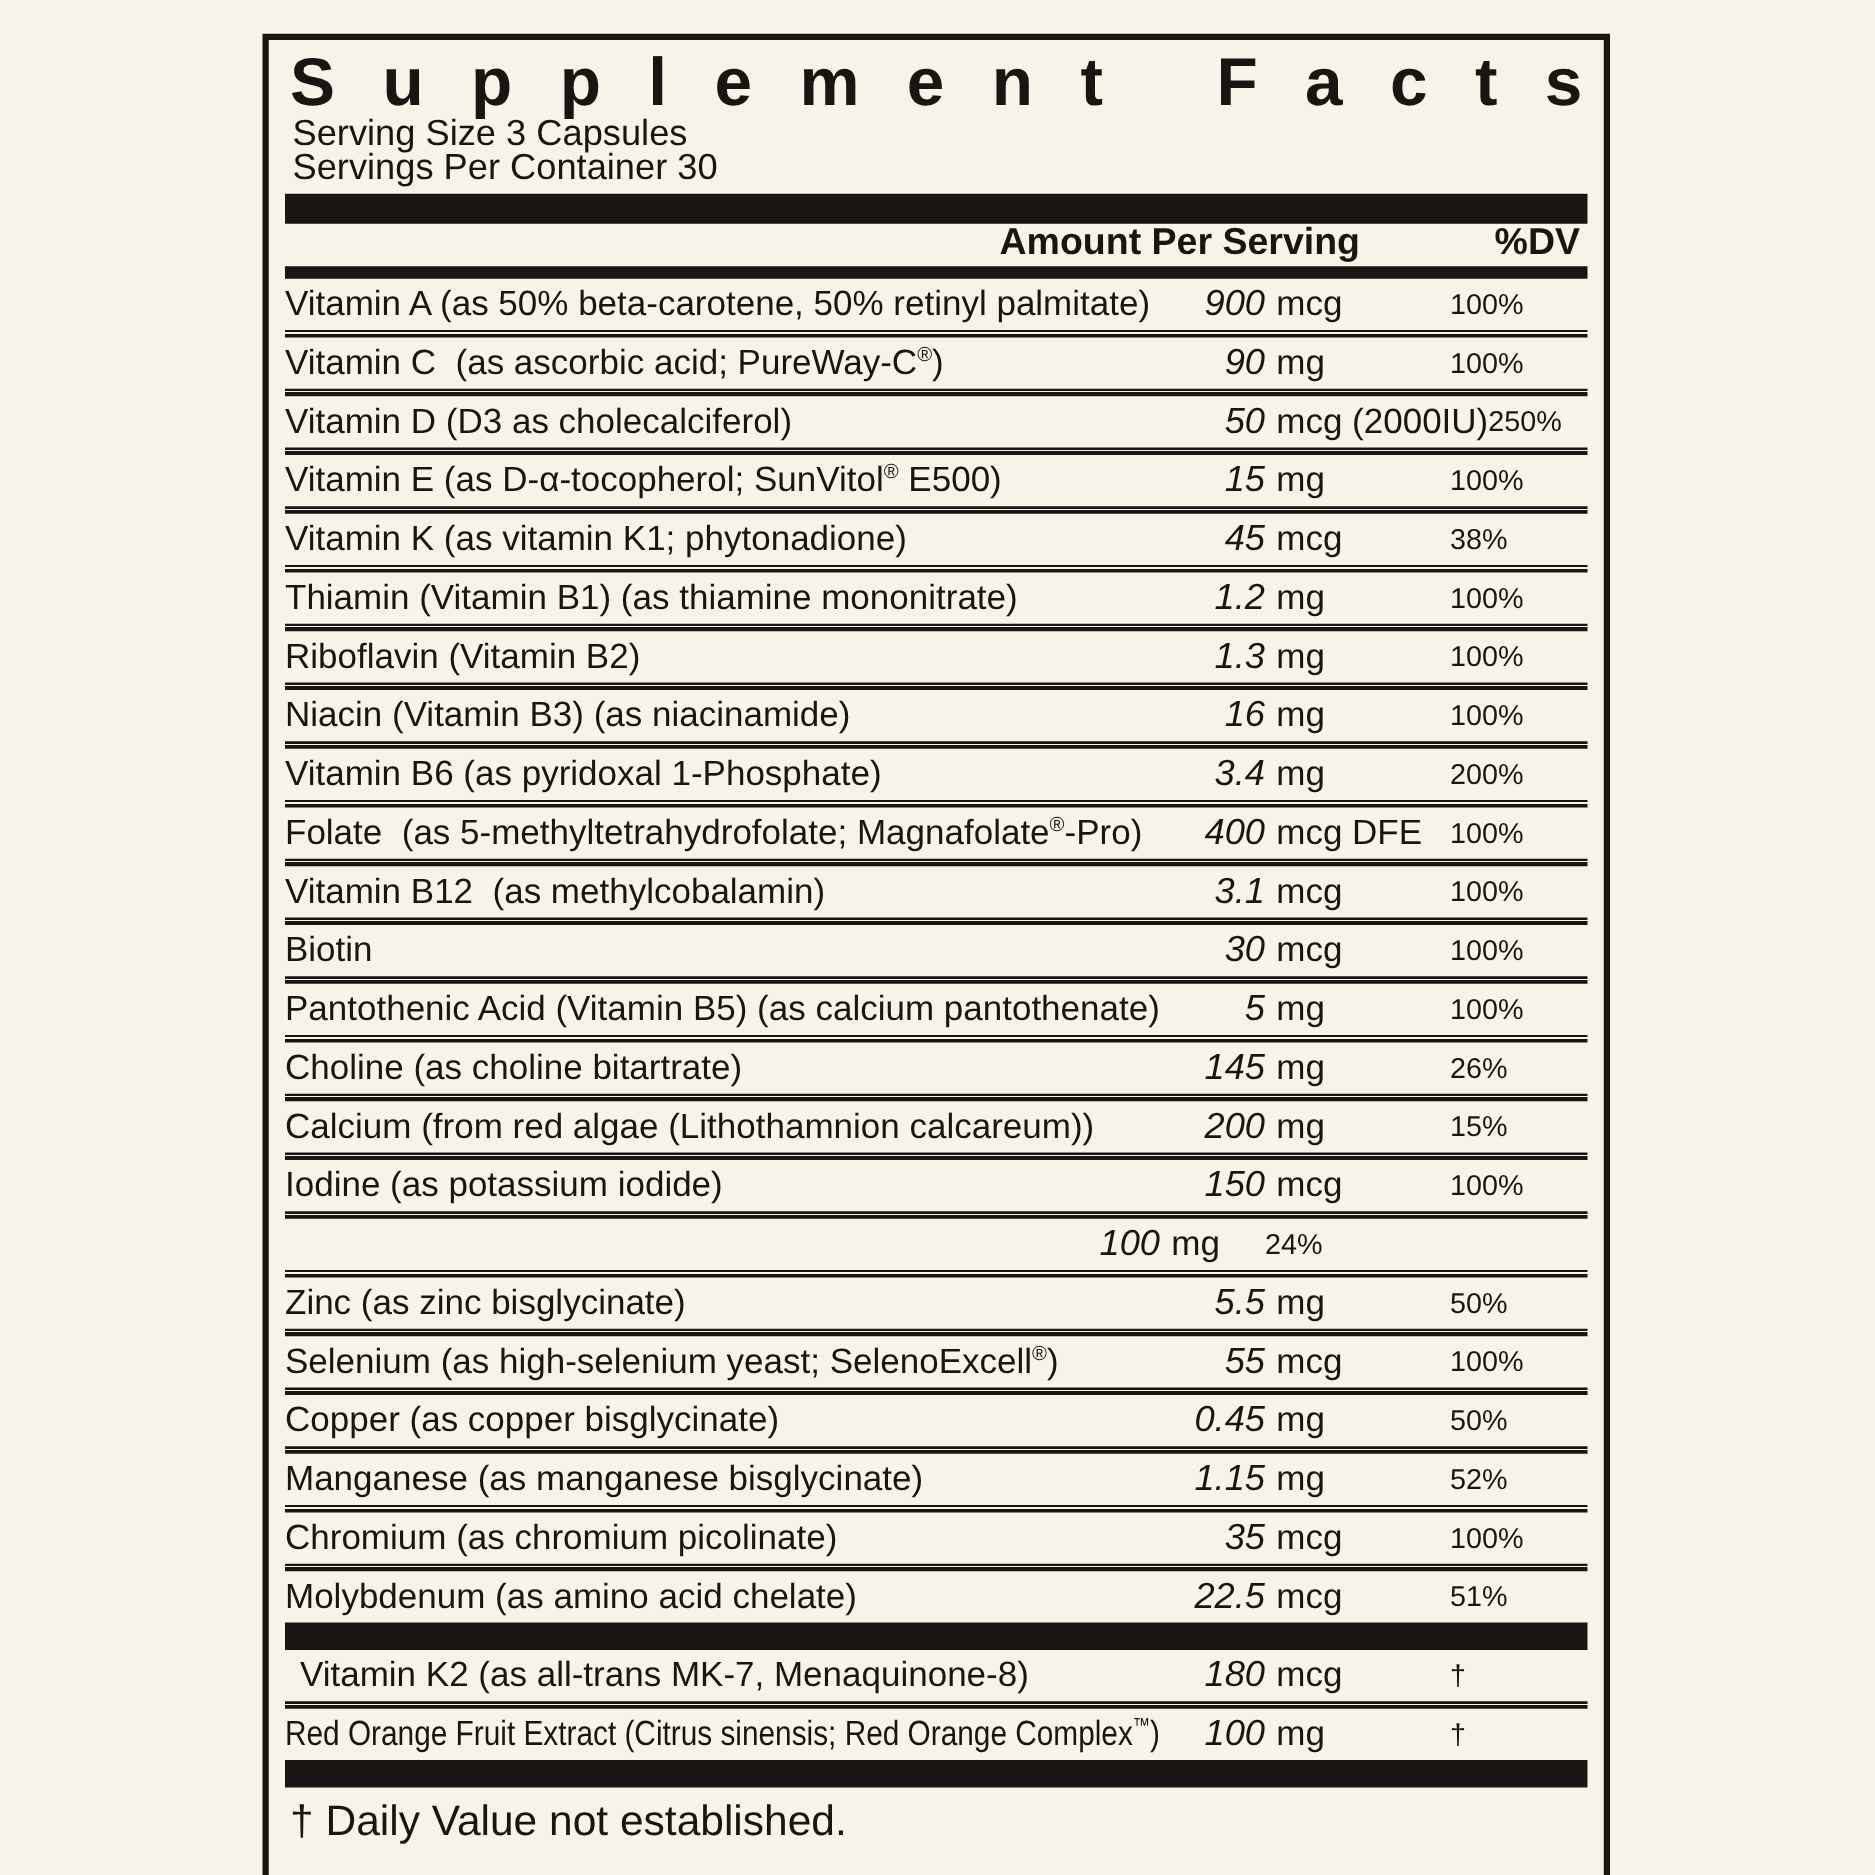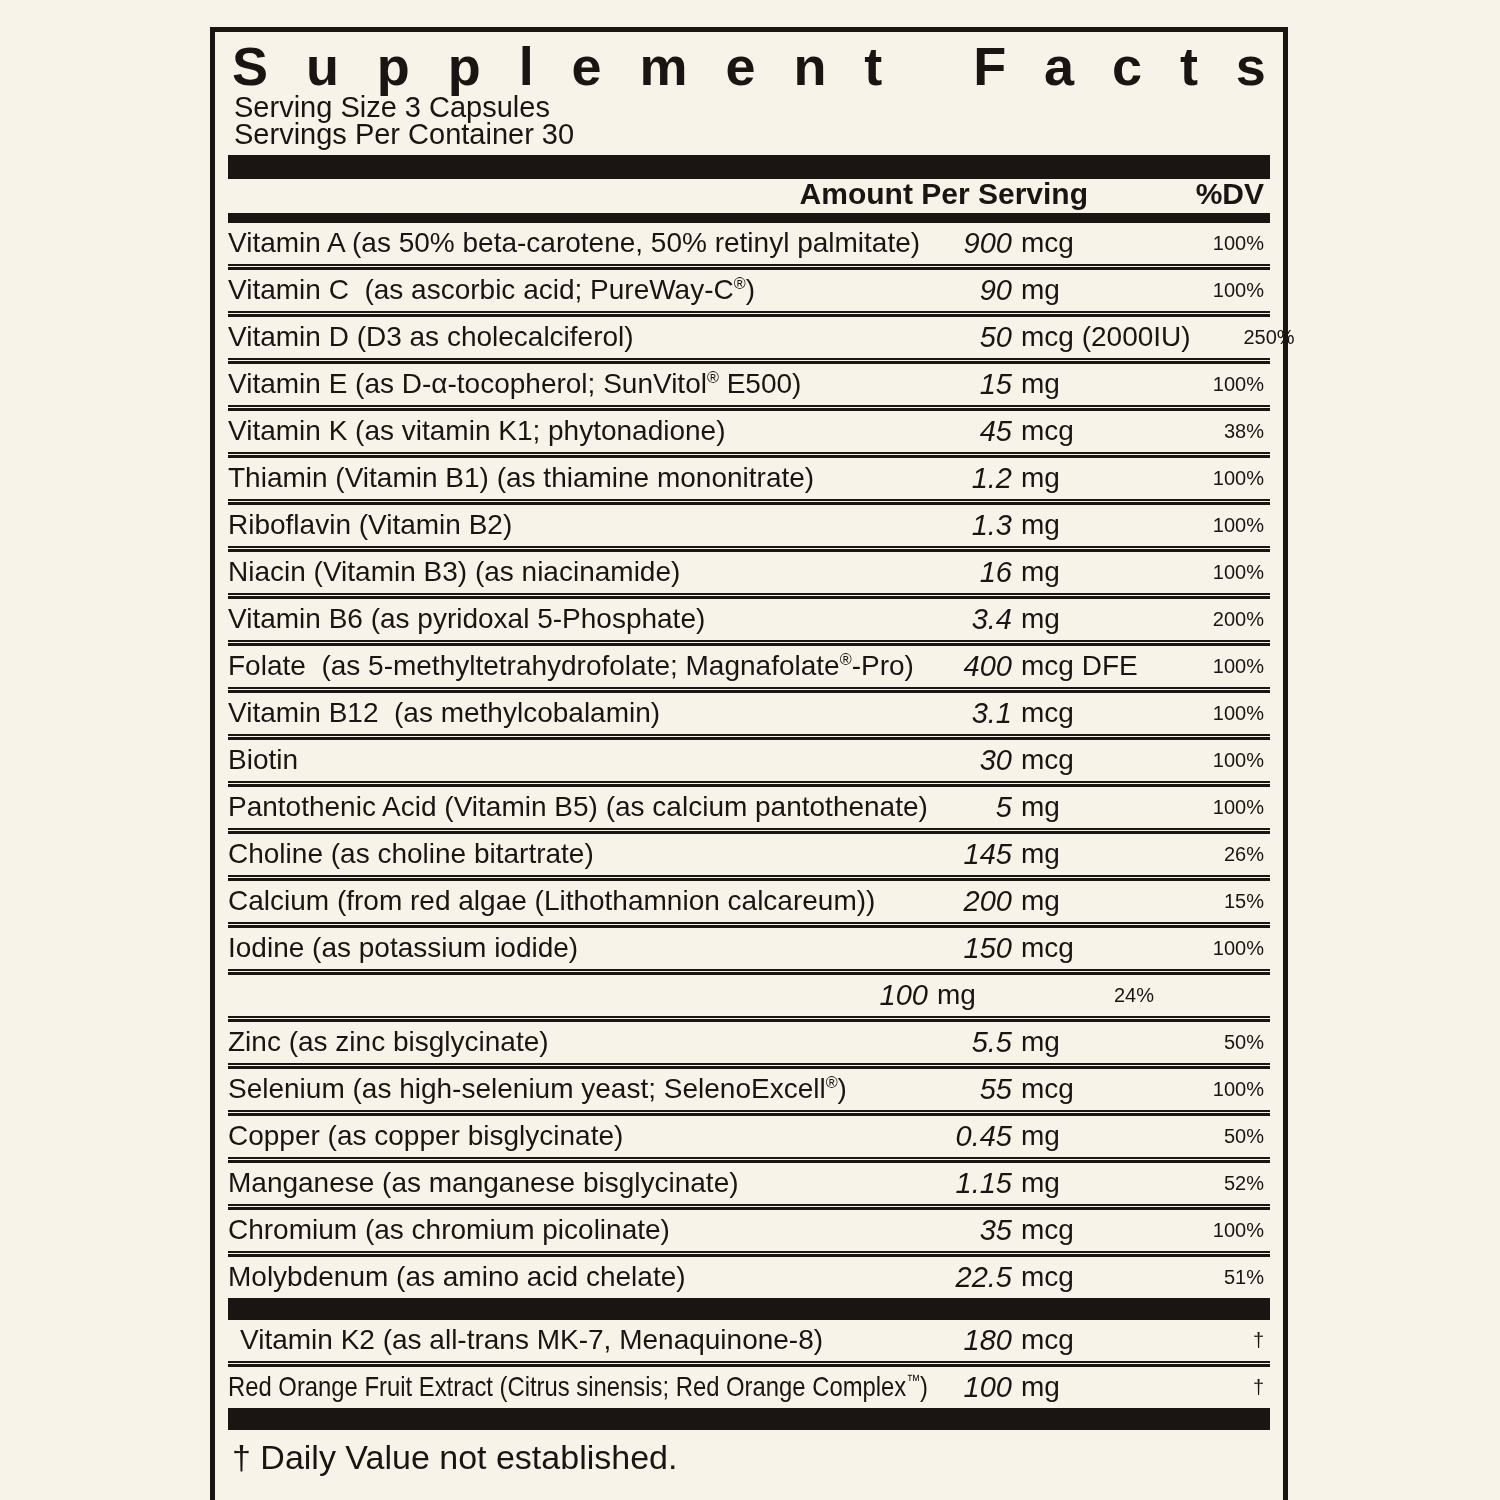--- a/index.html
+++ b/index.html
@@ -68,21 +68,21 @@
     grid-template-columns:700px 84px 1fr 110px;
     align-items:center;
     height:41px;
     font-size:28px;
   }
   .name-cell{width:700px;overflow:visible;white-space:pre;}
   .name{display:inline-block;white-space:pre;}
   .reg{font-size:0.58em;vertical-align:super;line-height:0;}
   .num{text-align:right;white-space:pre;font-size:29px;font-style:italic;}
   .unit{text-align:left;padding-left:9px;white-space:pre;font-size:28px;overflow:visible;}
-  .dv{text-align:right;padding-right:6px;white-space:pre;font-size:20px;}
+  .dv{text-align:left;padding-right:6px;white-space:pre;font-size:23px;}
   .footnote{
     font-size:34px;
     padding:8px 2px 14px 4px;
   }
   .other{
     position:absolute;
     left:207px;
     top:1464px;
     font-size:30px;
     white-space:pre;
@@ -173,21 +173,21 @@
       </div>
       <div class="sep"></div>
       <div class="row">
         <div class="name-cell"><span class="name">Niacin (Vitamin B3) (as niacinamide)</span></div>
         <span class="num">16</span>
         <span class="unit">mg</span>
         <span class="dv">100%</span>
       </div>
       <div class="sep"></div>
       <div class="row">
-        <div class="name-cell"><span class="name">Vitamin B6 (as pyridoxal 5-Phosphate)</span></div>
+        <div class="name-cell"><span class="name">Vitamin B6 (as pyridoxal 1-Phosphate)</span></div>
         <span class="num">3.4</span>
         <span class="unit">mg</span>
         <span class="dv">200%</span>
       </div>
       <div class="sep"></div>
       <div class="row">
         <div class="name-cell"><span class="name">Folate  (as 5-methyltetrahydrofolate; Magnafolate<span class="reg">®</span>-Pro)</span></div>
         <span class="num">400</span>
         <span class="unit">mcg DFE</span>
         <span class="dv">100%</span>

